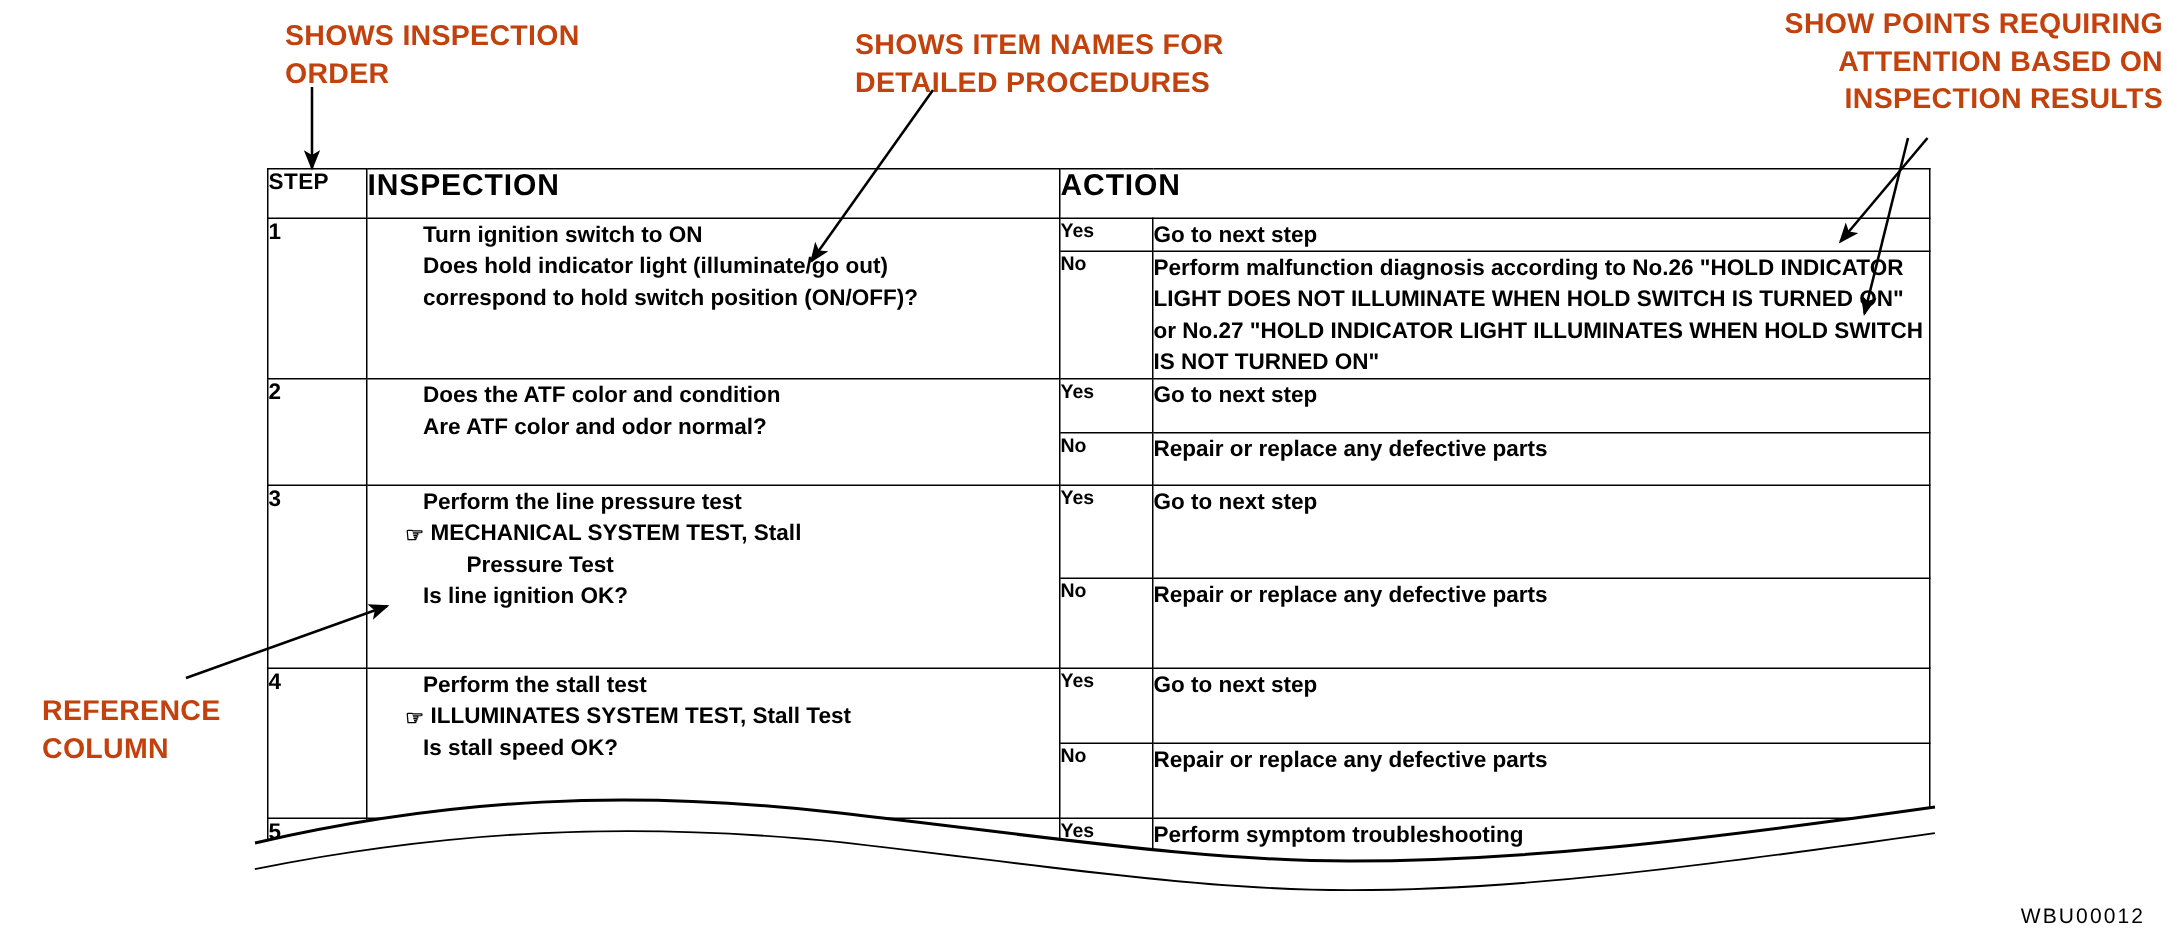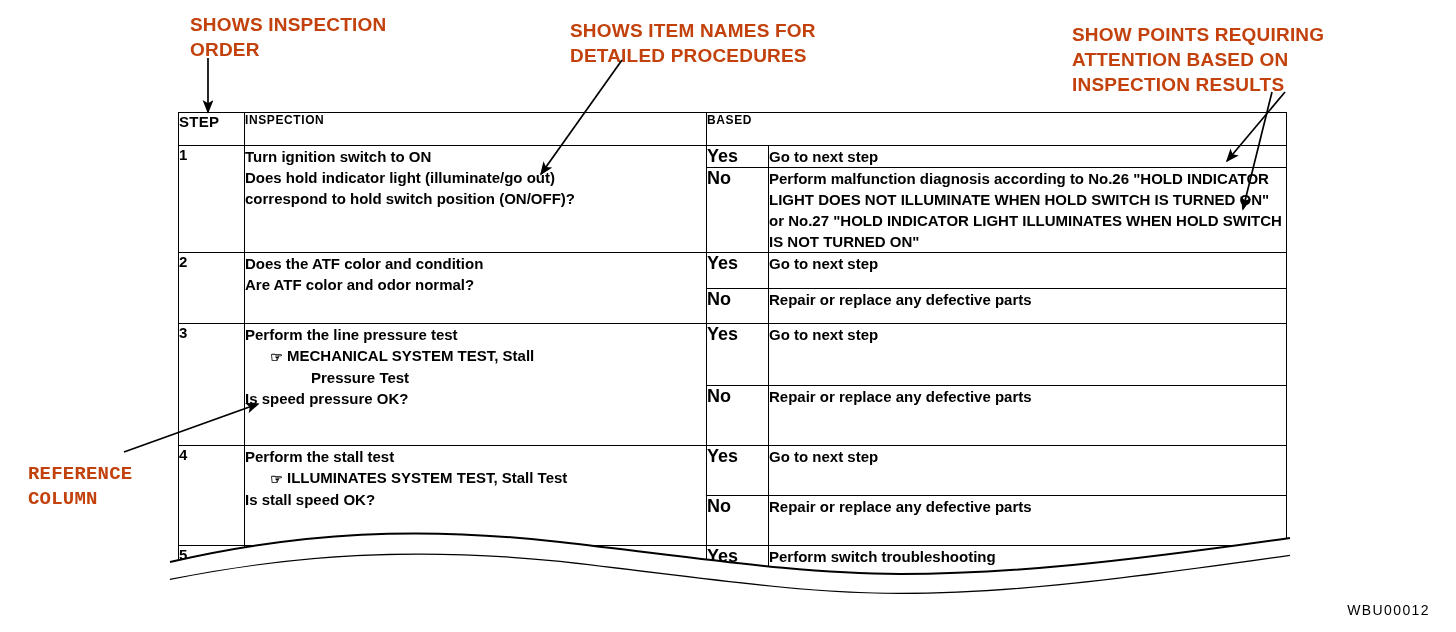--- a/index.html
+++ b/index.html
@@ -19,22 +19,22 @@
     position: absolute;
     font-weight: bold;
     font-size: 19px;
     line-height: 1.32;
     letter-spacing: 0.2px;
     color: #c2410c;
     white-space: pre-line;
   }
   #callout-order   { left: 190px; top: 12px;  width: 330px; }
   #callout-items   { left: 570px; top: 18px;  width: 360px; }
-  #callout-points  { left: 1072px; top: 22px; width: 370px; }
-  #callout-ref     { left: 28px;  top: 462px; width: 200px; font-family: Liberation Mono, monospace; }
+  #callout-points  { left: 1072px; top: 4px; width: 370px; text-align: right; }
+  #callout-ref     { left: 28px;  top: 462px; width: 200px; }
 
   
   #arrows {
     position: absolute;
     left: 0; top: 0;
     width: 1456px; height: 632px;
     pointer-events: none;
   }
 
   
@@ -59,48 +59,48 @@
   }
   
   col.c-step { width: 66px; }
   col.c-insp { width: 462px; }
   col.c-yn   { width: 62px; }
   col.c-act  { width: 518px; }
 
   th.hdr {
     text-align: center;
     font-weight: bold;
-    font-size: 12px;
+    font-size: 20px;
     letter-spacing: 0.6px;
     height: 32px;
     padding: 4px 0 5px 0;
     vertical-align: middle;
   }
   th.hdr-step { font-size: 15px; letter-spacing: 0.3px; }
 
   td.step {
     text-align: center;
     font-size: 15px;
     padding-top: 7px;
   }
   td.insp {
     padding: 6px 6px 8px 8px;
     line-height: 1.40;
   }
   td.yn {
     text-align: center;
-    font-size: 18px;
+    font-size: 13px;
     padding-top: 6px;
     vertical-align: top;
   }
   td.act {
     padding: 6px 6px 8px 8px;
     line-height: 1.40;
   }
-  .insp-line { display: block; }
+  .insp-line { display: block; margin-left: 37px; }
   .ref-line {
     display: block;
     padding-left: 24px;
     text-indent: 0;
   }
   .ref-cont {
     display: block;
     padding-left: 66px;
   }
   .hand {
@@ -174,21 +174,21 @@
     <colgroup>
       <col class="c-step">
         <col class="c-insp">
         <col class="c-yn">
         <col class="c-act">
     </colgroup>
     <thead>
       <tr>
         <th class="hdr hdr-step">STEP</th>
         <th class="hdr">INSPECTION</th>
-        <th class="hdr" colspan="2">BASED</th>
+        <th class="hdr" colspan="2">ACTION</th>
       </tr>
     </thead>
     <tbody>
 
       <tr>
         <td class="step" rowspan="2">1</td>
         <td class="insp" rowspan="2">
           <span class="insp-line">Turn ignition switch to ON</span>
           <span class="insp-line">Does hold indicator light (illuminate/go out)</span>
           <span class="insp-line">correspond to hold switch position (ON/OFF)?</span>
@@ -216,21 +216,21 @@
         <td class="yn">No</td>
         <td class="act">Repair or replace any defective parts</td>
       </tr>
 
       <tr>
         <td class="step" rowspan="2">3</td>
         <td class="insp" rowspan="2">
           <span class="insp-line">Perform the line pressure test</span>
           <span class="ref-line"><span class="hand">☞</span><span>MECHANICAL SYSTEM TEST, Stall</span></span>
           <span class="ref-cont">Pressure Test</span>
-          <span class="insp-line">Is speed pressure OK?</span>
+          <span class="insp-line">Is line ignition OK?</span>
         </td>
         <td class="yn">Yes</td>
         <td class="act">
           <span>Go to next step</span>
           <div class="h5"></div>
         </td>
       </tr>
       <tr>
         <td class="yn">No</td>
         <td class="act">
@@ -259,21 +259,21 @@
           <div class="h9"></div>
         </td>
       </tr>
 
       <tr>
         <td class="step">5</td>
         <td class="insp">
           <div style="height:34px"></div>
         </td>
         <td class="yn">Yes</td>
-        <td class="act">Perform switch troubleshooting</td>
+        <td class="act">Perform symptom troubleshooting</td>
       </tr>
 
     </tbody>
   </table>
 </div>
 
 <svg id="torn" viewBox="0 0 1456 104" preserveAspectRatio="none">
 
   <path d="M170,34
            C 300,4 420,-2 560,14

